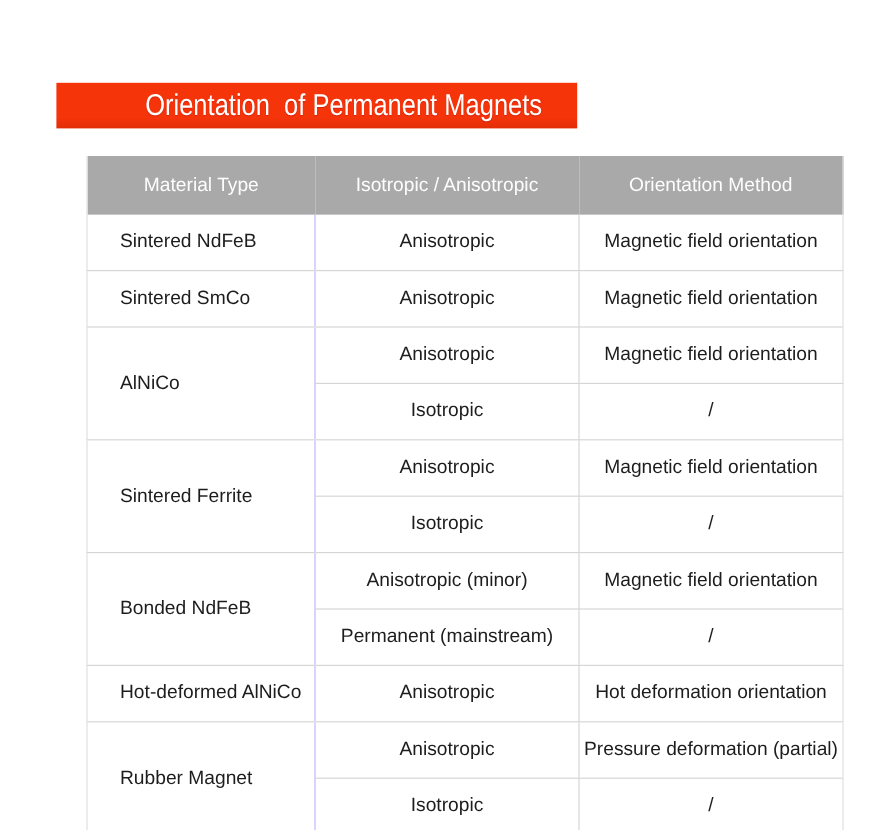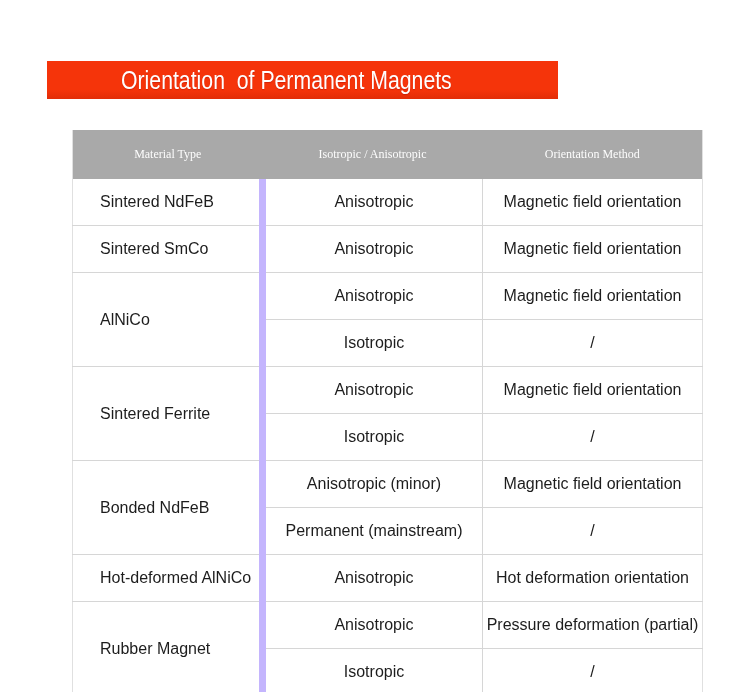--- a/index.html
+++ b/index.html
@@ -11,22 +11,22 @@
   .page {
     position: relative;
     width: 736px;
     height: 692px;
     background: #ffffff;
     overflow: hidden;
   }
   .banner {
     position: absolute;
     left: 47px;
-    top: 61px;
-    width: 511px;
+    top: 69px;
+    width: 434px;
     height: 38px;
     background: linear-gradient(180deg, #f5340a 0%, #f5340a 76%, #e22d07 100%);
   }
   .banner-text {
     display: inline-block;
     margin-left: 74px;
     line-height: 38px;
     font-size: 25px;
     color: #ffffff;
     white-space: pre;
@@ -47,40 +47,39 @@
     font-size: 16px;
     color: #1d1d1d;
   }
   col.c1 { width: 190px; }
   col.c2 { width: 220px; }
   col.c3 { width: 220px; }
   th {
     background: #a9a9a9;
     color: #fdfdfd;
     font-weight: normal;
-    font-size: 12px;
+    font-size: 16px;
     height: 47px;
     text-align: center;
     vertical-align: middle;
-    font-family: Liberation Serif, serif;
   }
   td {
     height: 44px;
     border-bottom: 1px solid #d6d6d6;
     vertical-align: middle;
     background: #ffffff;
   }
   td.cell-material {
     text-align: left;
     padding-left: 27px;
     margin-left: 40px;
   }
   td.cell-iso {
     text-align: center;
-    border-left: 7px solid #c4b5fd;
+    border-left: 1px solid #c4b5fd;
     border-right: 1px solid #d6d6d6;
   }
   td.cell-method {
     text-align: center;
   }
   tr.last-row td, td.no-bb {
     border-bottom: none;
   }
 </style>
 </head>

